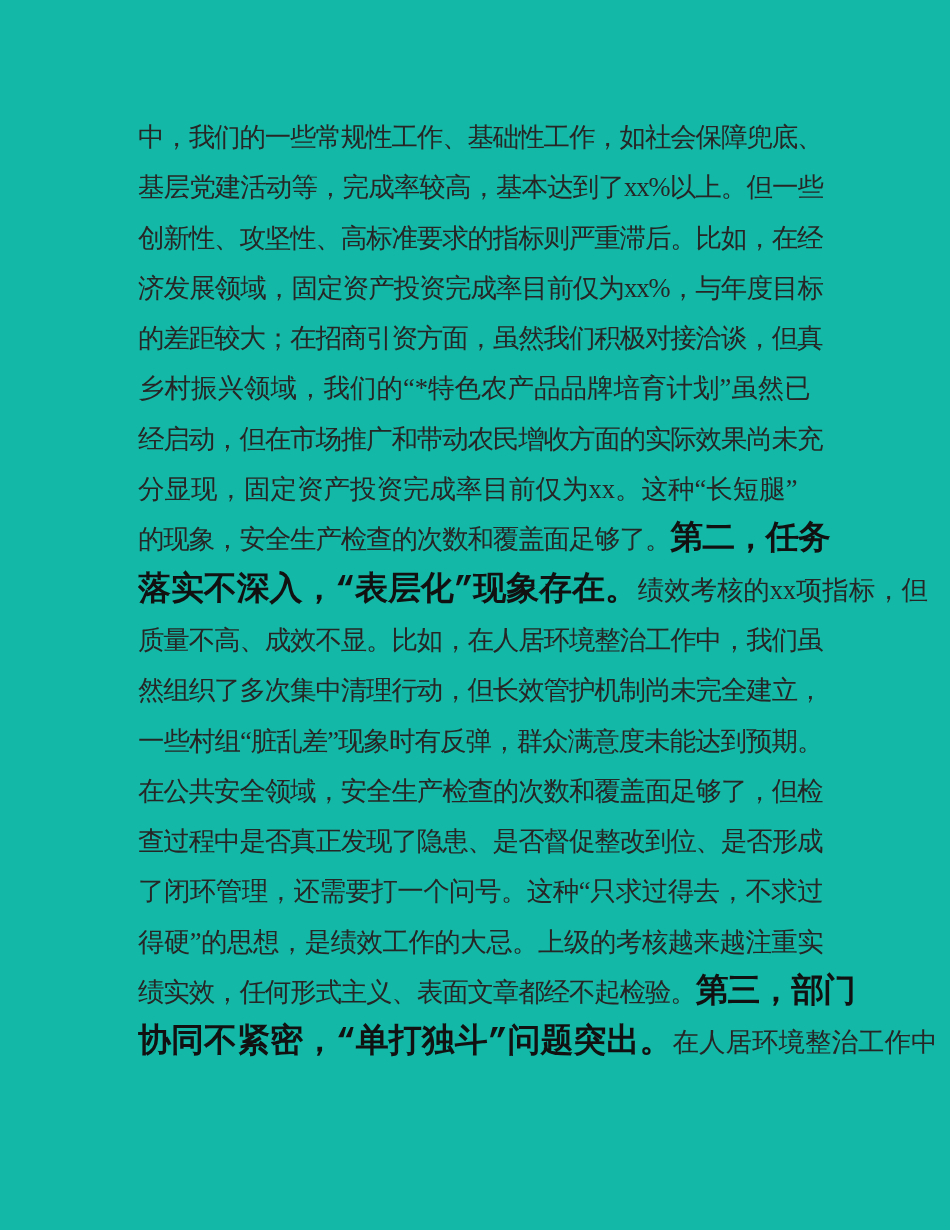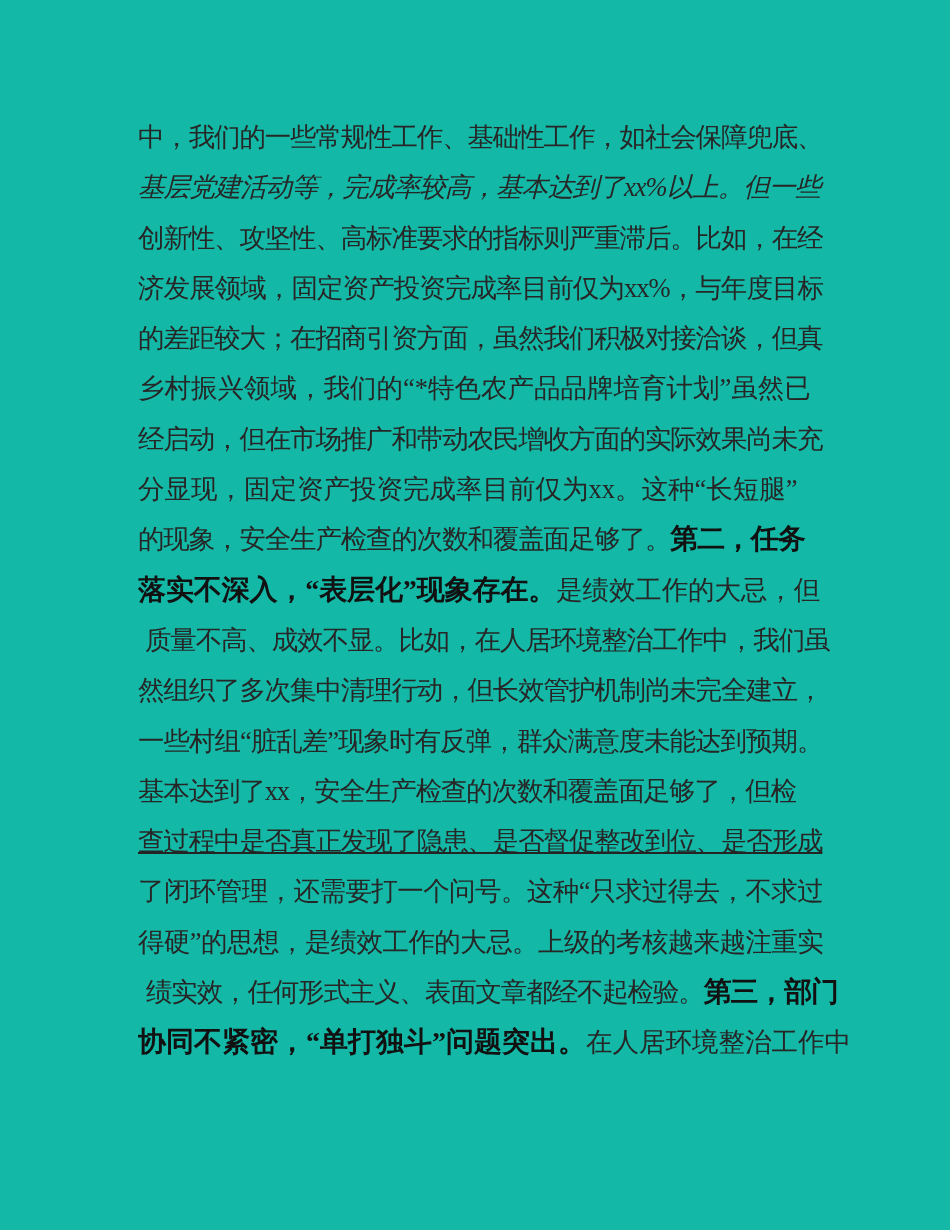--- a/index.html
+++ b/index.html
@@ -44,47 +44,47 @@
   
   .run-regular {
     font-family: "Liberation Serif", "DejaVu Serif", serif;
     font-weight: 400;
     font-size: 26.5px;
     color: #262626;
   }
 
   
   .run-bold {
-    font-family: Liberation Serif, serif;
+    font-family: Liberation Mono, monospace;
     font-weight: 700;
-    font-size: 28px;
+    font-size: 33px;
     color: #111111;
   }
   .line > span {
     display: inline;
   }
 </style>
 </head>
 <body>
 
 <div class="page">
   <div class="textblock" id="textblock">
       <div class="line" id="line-1" style="letter-spacing: -1.154px;"><span class="run-regular">中，我们的一些常规性工作、基础性工作，如社会保障兜底、</span></div>
-      <div class="line" id="line-2" style="letter-spacing: -0.926px; font-style: italic;"><span class="run-regular">基层党建活动等，完成率较高，基本达到了xx%以上。但一些</span></div>
+      <div class="line" id="line-2" style="letter-spacing: -0.926px;"><span class="run-regular">基层党建活动等，完成率较高，基本达到了xx%以上。但一些</span></div>
       <div class="line" id="line-3" style="letter-spacing: -1.154px;"><span class="run-regular">创新性、攻坚性、高标准要求的指标则严重滞后。比如，在经</span></div>
       <div class="line" id="line-4" style="letter-spacing: -0.926px;"><span class="run-regular">济发展领域，固定资产投资完成率目前仅为xx%，与年度目标</span></div>
       <div class="line" id="line-5" style="letter-spacing: -1.154px;"><span class="run-regular">的差距较大；在招商引资方面，虽然我们积极对接洽谈，但真</span></div>
       <div class="line" id="line-7" style="letter-spacing: 0px;"><span class="run-regular">乡村振兴领域，我们的“*特色农产品品牌培育计划”虽然已</span></div>
       <div class="line" id="line-8" style="letter-spacing: -1.154px;"><span class="run-regular">经启动，但在市场推广和带动农民增收方面的实际效果尚未充</span></div>
       <div class="line" id="line-9" style="letter-spacing: 0px;"><span class="run-regular">分显现，固定资产投资完成率目前仅为xx。这种“长短腿”</span></div>
       <div class="line" id="line-10" style="letter-spacing: -1.154px;"><span class="run-regular">的现象，安全生产检查的次数和覆盖面足够了。</span><span class="run-bold">第二，任务</span></div>
-      <div class="line" id="line-11" style="letter-spacing: -0.115px;"><span class="run-bold">落实不深入，“表层化”现象存在。</span><span class="run-regular">是绩效工作的大忌，但</span></div>
-      <div class="line" id="line-12" style="letter-spacing: -1.154px; margin-left: 7px;"><span class="run-regular">质量不高、成效不显。比如，在人居环境整治工作中，我们虽</span></div>
+      <div class="line" id="line-11" style="letter-spacing: -0.115px;"><span class="run-bold">落实不深入，“表层化”现象存在。</span><span class="run-regular">绩效考核的xx项指标，但</span></div>
+      <div class="line" id="line-12" style="letter-spacing: -1.154px;"><span class="run-regular">质量不高、成效不显。比如，在人居环境整治工作中，我们虽</span></div>
       <div class="line" id="line-13" style="letter-spacing: -1.154px;"><span class="run-regular">然组织了多次集中清理行动，但长效管护机制尚未完全建立，</span></div>
       <div class="line" id="line-14" style="letter-spacing: -1px;"><span class="run-regular">一些村组“脏乱差”现象时有反弹，群众满意度未能达到预期。</span></div>
-      <div class="line" id="line-15" style="letter-spacing: -1.154px;"><span class="run-regular">基本达到了xx，安全生产检查的次数和覆盖面足够了，但检</span></div>
-      <div class="line" id="line-16" style="letter-spacing: -1.154px; text-decoration: underline;"><span class="run-regular">查过程中是否真正发现了隐患、是否督促整改到位、是否形成</span></div>
+      <div class="line" id="line-15" style="letter-spacing: -1.154px;"><span class="run-regular">在公共安全领域，安全生产检查的次数和覆盖面足够了，但检</span></div>
+      <div class="line" id="line-16" style="letter-spacing: -1.154px;"><span class="run-regular">查过程中是否真正发现了隐患、是否督促整改到位、是否形成</span></div>
       <div class="line" id="line-17" style="letter-spacing: -0.577px;"><span class="run-regular">了闭环管理，还需要打一个问号。这种“只求过得去，不求过</span></div>
       <div class="line" id="line-18" style="letter-spacing: -0.577px;"><span class="run-regular">得硬”的思想，是绩效工作的大忌。上级的考核越来越注重实</span></div>
-      <div class="line" id="line-19" style="letter-spacing: -1.154px; margin-left: 8px;"><span class="run-regular">绩实效，任何形式主义、表面文章都经不起检验。</span><span class="run-bold">第三，部门</span></div>
+      <div class="line" id="line-19" style="letter-spacing: -1.154px;"><span class="run-regular">绩实效，任何形式主义、表面文章都经不起检验。</span><span class="run-bold">第三，部门</span></div>
       <div class="line" id="line-20" style="letter-spacing: 0px;"><span class="run-bold">协同不紧密，“单打独斗”问题突出。</span><span class="run-regular">在人居环境整治工作中</span></div>
     </div>
 </div>
 
 </body></html>

